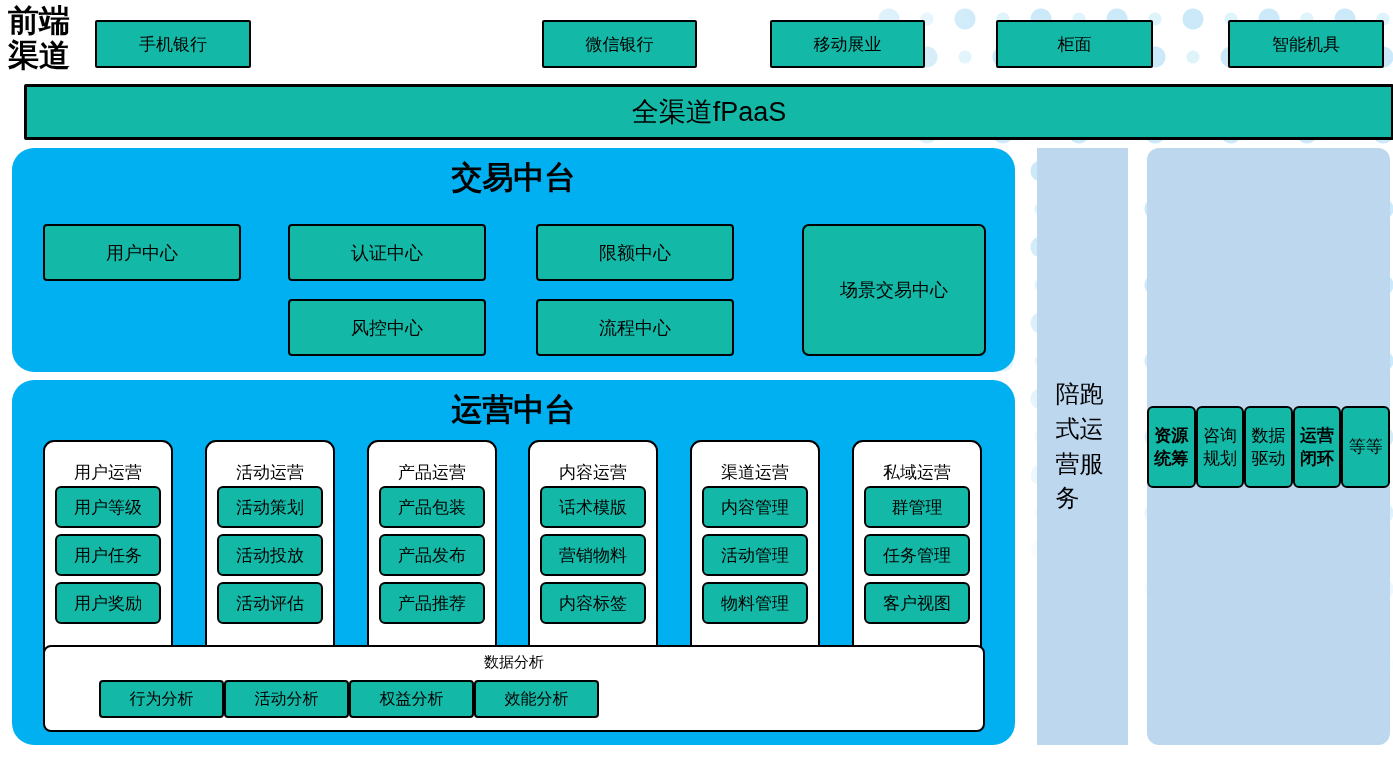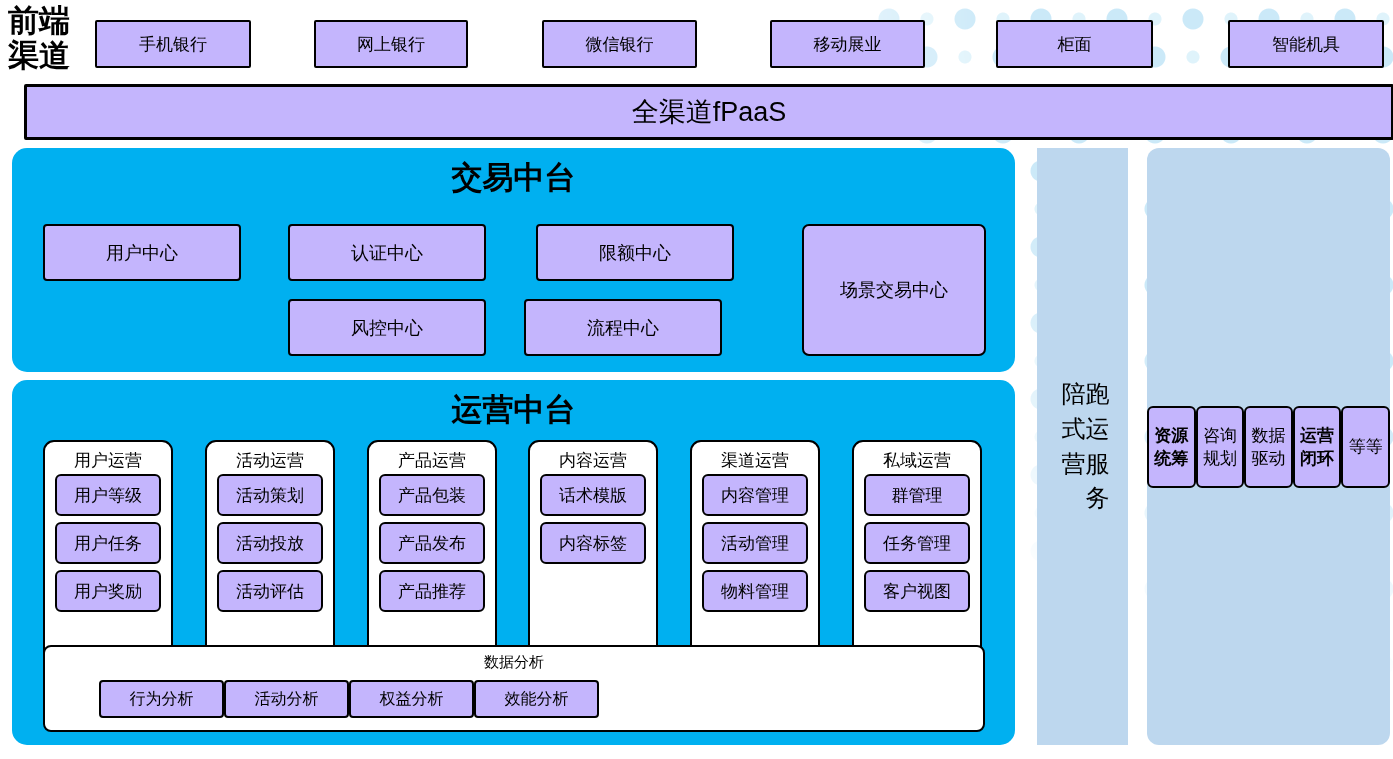--- a/index.html
+++ b/index.html
@@ -14,96 +14,95 @@
       radial-gradient(circle at 19px 19px, #cbe9f8 10px, transparent 11px),
       radial-gradient(circle at 57px 57px, #cbe9f8 10px, transparent 11px),
       radial-gradient(circle at 57px 19px, #dff3fb 6px, transparent 7px),
       radial-gradient(circle at 19px 57px, #dff3fb 6px, transparent 7px);
     background-size:76px 76px;
     -webkit-mask-image:radial-gradient(circle 720px at 100% 0, #000 55%, transparent 96%);
             mask-image:radial-gradient(circle 720px at 100% 0, #000 55%, transparent 96%);
   }
   
   .wbox{
-    background:#c4b5fd;border:2px solid #000;box-sizing:border-box;
+    background:#14b8a6;border:2px solid #000;box-sizing:border-box;
     display:flex;align-items:center;justify-content:center;text-align:center;
   }
   
   .front-label{
     position:absolute;left:8px;top:4px;width:82px;
     font-family:"Liberation Serif","DejaVu Serif",serif;font-weight:700;
     font-size:31px;line-height:1.12;text-align:left;
   }
   .channel{position:absolute;top:20px;height:48px;border-radius:2px;font-size:17px;}
   .ch0{left:95px;width:156px}.ch1{left:314px;width:154px}.ch2{left:542px;width:155px}
   .ch3{left:770px;width:155px}.ch4{left:996px;width:157px}.ch5{left:1228px;width:156px}
   .fpaas{
     position:absolute;left:12px;top:84px;width:1370px;height:56px;
     border-width:3px;border-radius:2px;font-size:27px;margin-left:12px;
   }
   
-  .section{position:absolute;left:12px;width:1003px;border-radius:15px;}
+  .section{position:absolute;left:12px;width:1003px;border-radius:22px;}
   .section-trade{top:148px;height:224px;}
   .section-ops{top:380px;height:365px;}
   .section-title{
     position:absolute;top:9px;left:0;right:0;text-align:center;
     font-family:"Liberation Serif","DejaVu Serif",serif;font-weight:700;font-size:31px;
   }
   
   .t-box{position:absolute;width:198px;height:57px;border-radius:4px;font-size:18px;}
   .t0{left:31px;top:76px}.t1{left:276px;top:76px}.t2{left:524px;top:76px}
-  .t3{left:31px;top:151px}.t4{left:276px;top:151px}.t5{left:512px;top:151px}
+  .t3{left:31px;top:151px}.t4{left:276px;top:151px}.t5{left:524px;top:151px}
   .scenario{position:absolute;left:790px;top:76px;width:184px;height:132px;border-radius:7px;font-size:18px;}
   
   .group{
     position:absolute;top:60px;width:130px;height:244px;
     background:#fff;border:2px solid #000;border-radius:11px;box-sizing:border-box;
-    display:flex;flex-direction:column;align-items:center;padding-top:5px;
+    display:flex;flex-direction:column;align-items:center;padding-top:17px;
   }
   .g0{left:31px}.g1{left:193px}.g2{left:355px}.g3{left:516px}.g4{left:678px}.g5{left:840px}
   .group-title{font-size:17px;height:27px;display:flex;align-items:center;}
   .group-item{width:106px;height:42px;margin-bottom:6px;border-radius:6px;font-size:17px;flex:none;}
   
   .analysis{
     position:absolute;left:31px;top:265px;width:942px;height:87px;
     background:#fff;border:2px solid #000;border-radius:8px;box-sizing:border-box;
   }
   .analysis-title{text-align:center;font-size:15px;padding-top:6px;}
   .analysis-row{
     position:absolute;left:0;right:0;top:33px;display:flex;
     justify-content:flex-start;padding:0 52px 0 54px;
   }
   .analysis-box{width:125px;height:38px;border-radius:4px;font-size:16px;}
   
   .side-bar{
     position:absolute;left:1037px;top:148px;width:91px;height:597px;
     display:flex;align-items:center;justify-content:center;
   }
-  .side-text{width:54px;font-size:24px;line-height:1.45;text-align:right;word-break:break-all;}
+  .side-text{width:54px;font-size:24px;line-height:1.45;text-align:left;word-break:break-all;}
   .right-panel{
     position:absolute;left:1147px;top:148px;width:243px;height:597px;border-radius:12px;
     display:flex;flex-direction:row;align-items:center;justify-content:space-evenly;
   }
   .panel-box{width:182px;height:82px;border-radius:6px;font-size:17px;}
   .panel-box.bold{font-weight:700;}
 </style>
 </head>
 <body>
 
 <div class="stage">
 
   <div class="dots"></div>
 
   <div class="front-label">
     <div>前端</div>
     <div>渠道</div>
   </div>
 
   <div class="wbox channel ch0">手机银行</div>
-  <div class="wbox channel ch1">网上银行</div>
   <div class="wbox channel ch2">微信银行</div>
   <div class="wbox channel ch3">移动展业</div>
   <div class="wbox channel ch4">柜面</div>
   <div class="wbox channel ch5">智能机具</div>
 
   <div class="wbox fpaas">全渠道fPaaS</div>
 
   <div class="section section-trade" style="background:#00B0F0">
     <div class="section-title">交易中台</div>
     <div class="wbox t-box t0">用户中心</div>
@@ -131,20 +130,21 @@
     </div>
     <div class="group g2">
       <div class="group-title">产品运营</div>
       <div class="wbox group-item">产品包装</div>
       <div class="wbox group-item">产品发布</div>
       <div class="wbox group-item">产品推荐</div>
     </div>
     <div class="group g3">
       <div class="group-title">内容运营</div>
       <div class="wbox group-item">话术模版</div>
+      <div class="wbox group-item">营销物料</div>
       <div class="wbox group-item">内容标签</div>
     </div>
     <div class="group g4">
       <div class="group-title">渠道运营</div>
       <div class="wbox group-item">内容管理</div>
       <div class="wbox group-item">活动管理</div>
       <div class="wbox group-item">物料管理</div>
     </div>
     <div class="group g5">
       <div class="group-title">私域运营</div>

